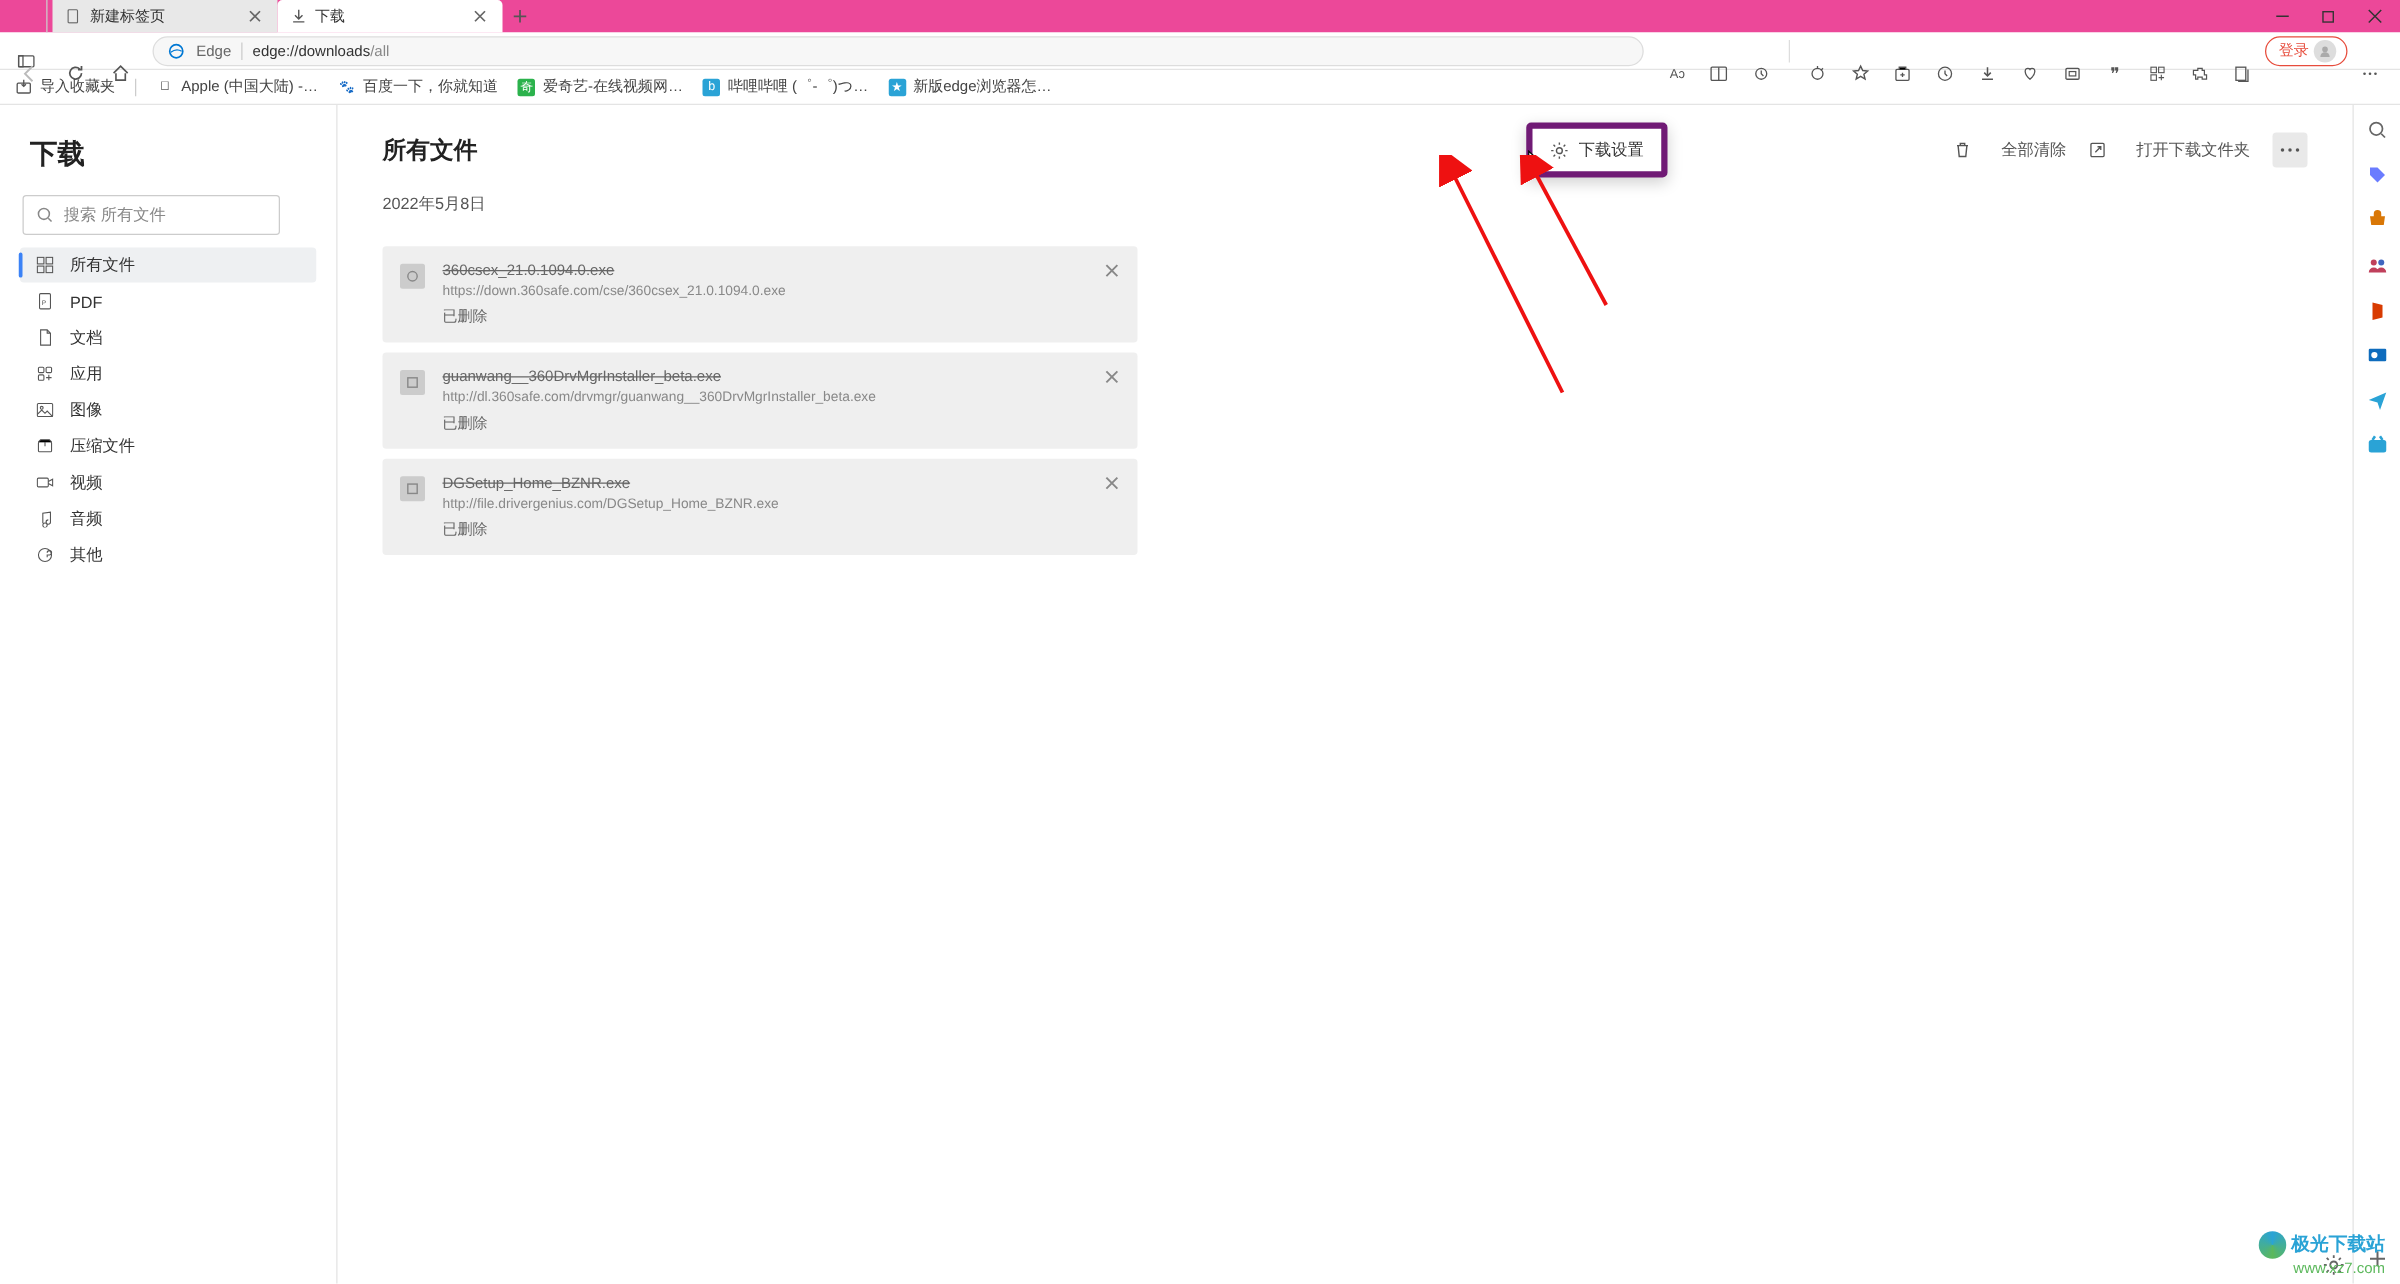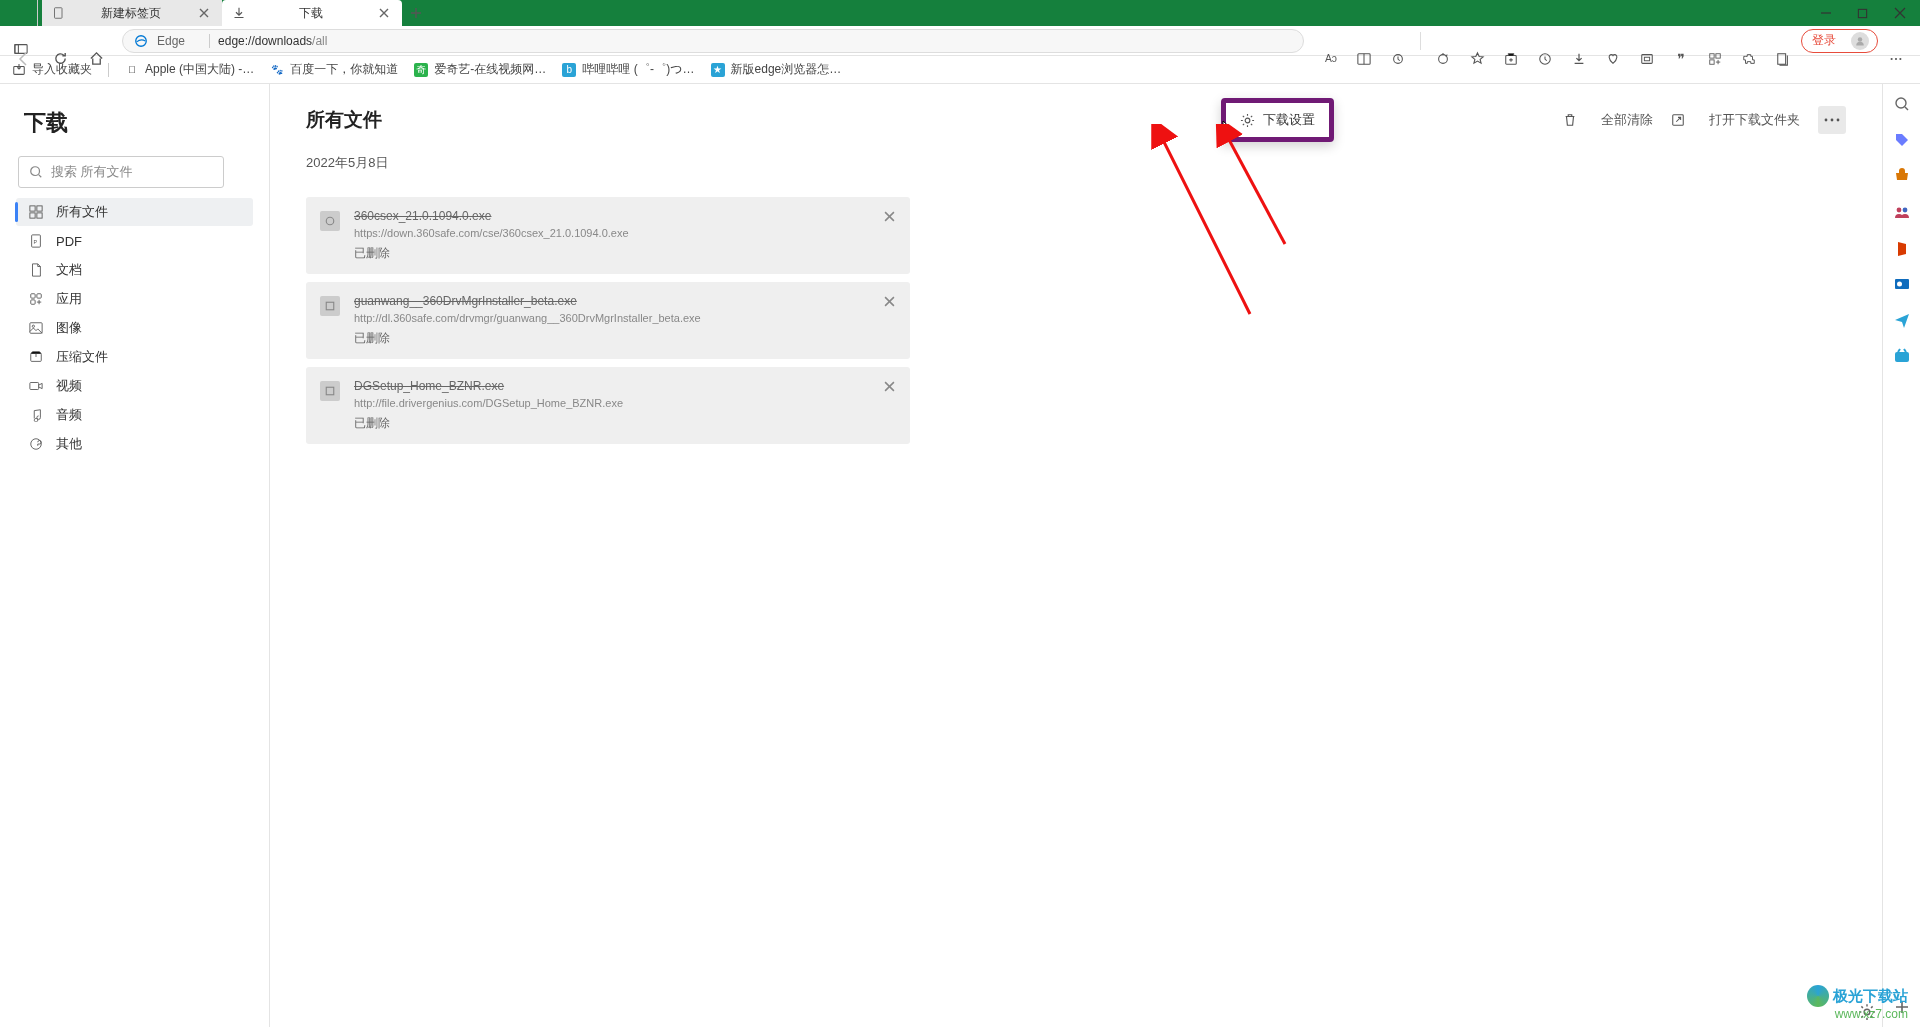--- a/index.html
+++ b/index.html
@@ -1,43 +1,43 @@
 <!DOCTYPE html>
 <html><head>
 <meta charset="utf-8">
 <style>
   * { box-sizing: border-box; margin: 0; padding: 0; font-family: "Segoe UI", "Microsoft YaHei", sans-serif; }
   body { width: 1920px; height: 1027px; overflow: hidden; background: #fff; position: relative; }
   
   
-  .titlebar { height: 26px; background: #15803d; display: flex; align-items: stretch; text-align: center; }
+  .titlebar { height: 26px; background: #ec4899; display: flex; align-items: stretch; }
   .tab-strip { display: flex; flex: 1; align-items: stretch; }
   .left-pad { width: 8px; }
   .tab { display: flex; align-items: center; padding: 0 10px; height: 26px; font-size: 12px; color: #333; gap: 6px; max-width: 200px; min-width: 180px; position: relative; }
   .tab.inactive { background: #e8e8e8; }
   .tab.active { background: #fff; border-top-left-radius: 4px; border-top-right-radius: 4px; }
   .tab .tab-icon { width: 14px; height: 14px; display: inline-flex; align-items: center; justify-content: center; color: #555; }
   .tab .tab-title { flex: 1; white-space: nowrap; overflow: hidden; text-overflow: ellipsis; }
   .tab .tab-close { width: 16px; height: 16px; display: inline-flex; align-items: center; justify-content: center; color: #666; border-radius: 2px; }
   .newtab-btn { width: 28px; display: flex; align-items: center; justify-content: center; color: #555; }
   .win-controls { display: flex; }
   .win-btn { width: 36px; display: flex; align-items: center; justify-content: center; color: #333; }
   .win-btn:last-child { width: 40px; }
   
   
   .toolbar { height: 30px; background: #fff; border-bottom: 1px solid #e4e4e4; display: flex; align-items: center; padding: 0 8px; gap: 4px; }
   .tool-btn { width: 32px; height: 26px; display: flex; align-items: center; justify-content: center; color: #555; border-radius: 4px; margin-top: 36px; }
   .tool-btn.disabled { color: #bbb; }
   .addr-box { flex: 1; height: 24px; background: #f7f7f7; border: 1px solid #ddd; border-radius: 12px; display: flex; align-items: center; padding: 0 10px; gap: 8px; margin: 0 6px; }
   .addr-icon { width: 16px; height: 16px; display: flex; align-items: center; justify-content: center; }
-  .edge-label { font-size: 12px; color: #666; border-right: 1px solid #ccc; padding-right: 24px; }
+  .edge-label { font-size: 12px; color: #666; border-right: 1px solid #ccc; padding-right: 8px; }
   .addr-text { font-size: 12px; color: #333; }
   .addr-text .path { color: #888; }
   .right-tools { display: flex; gap: 2px; align-items: center; }
-  .login-btn { display: flex; align-items: center; gap: 15px; border: 1px solid #e74c3c; color: #e74c3c; border-radius: 12px; padding: 2px 8px 2px 10px; font-size: 12px; }
+  .login-btn { display: flex; align-items: center; gap: 4px; border: 1px solid #e74c3c; color: #e74c3c; border-radius: 12px; padding: 2px 8px 2px 10px; font-size: 12px; }
   .avatar { width: 18px; height: 18px; border-radius: 50%; background: #ddd; display: inline-flex; align-items: center; justify-content: center; }
 
   
   .bookmarks { height: 28px; background: #fff; border-bottom: 1px solid #e4e4e4; display: flex; align-items: center; padding: 0 12px; gap: 16px; font-size: 12px; color: #444; }
   .bm-item { display: flex; align-items: center; gap: 6px; white-space: nowrap; }
   .bm-icon { width: 14px; height: 14px; display: inline-flex; align-items: center; justify-content: center; border-radius: 2px; font-size: 10px; color: #fff; }
   
   
   .workspace { position: absolute; top: 84px; left: 0; right: 38px; bottom: 0; display: flex; background: #fff; }
   .right-sidebar { position: absolute; top: 84px; right: 0; width: 38px; bottom: 0; border-left: 1px solid #e4e4e4; background: #fff; display: flex; flex-direction: column; align-items: center; padding-top: 10px; gap: 16px; }

